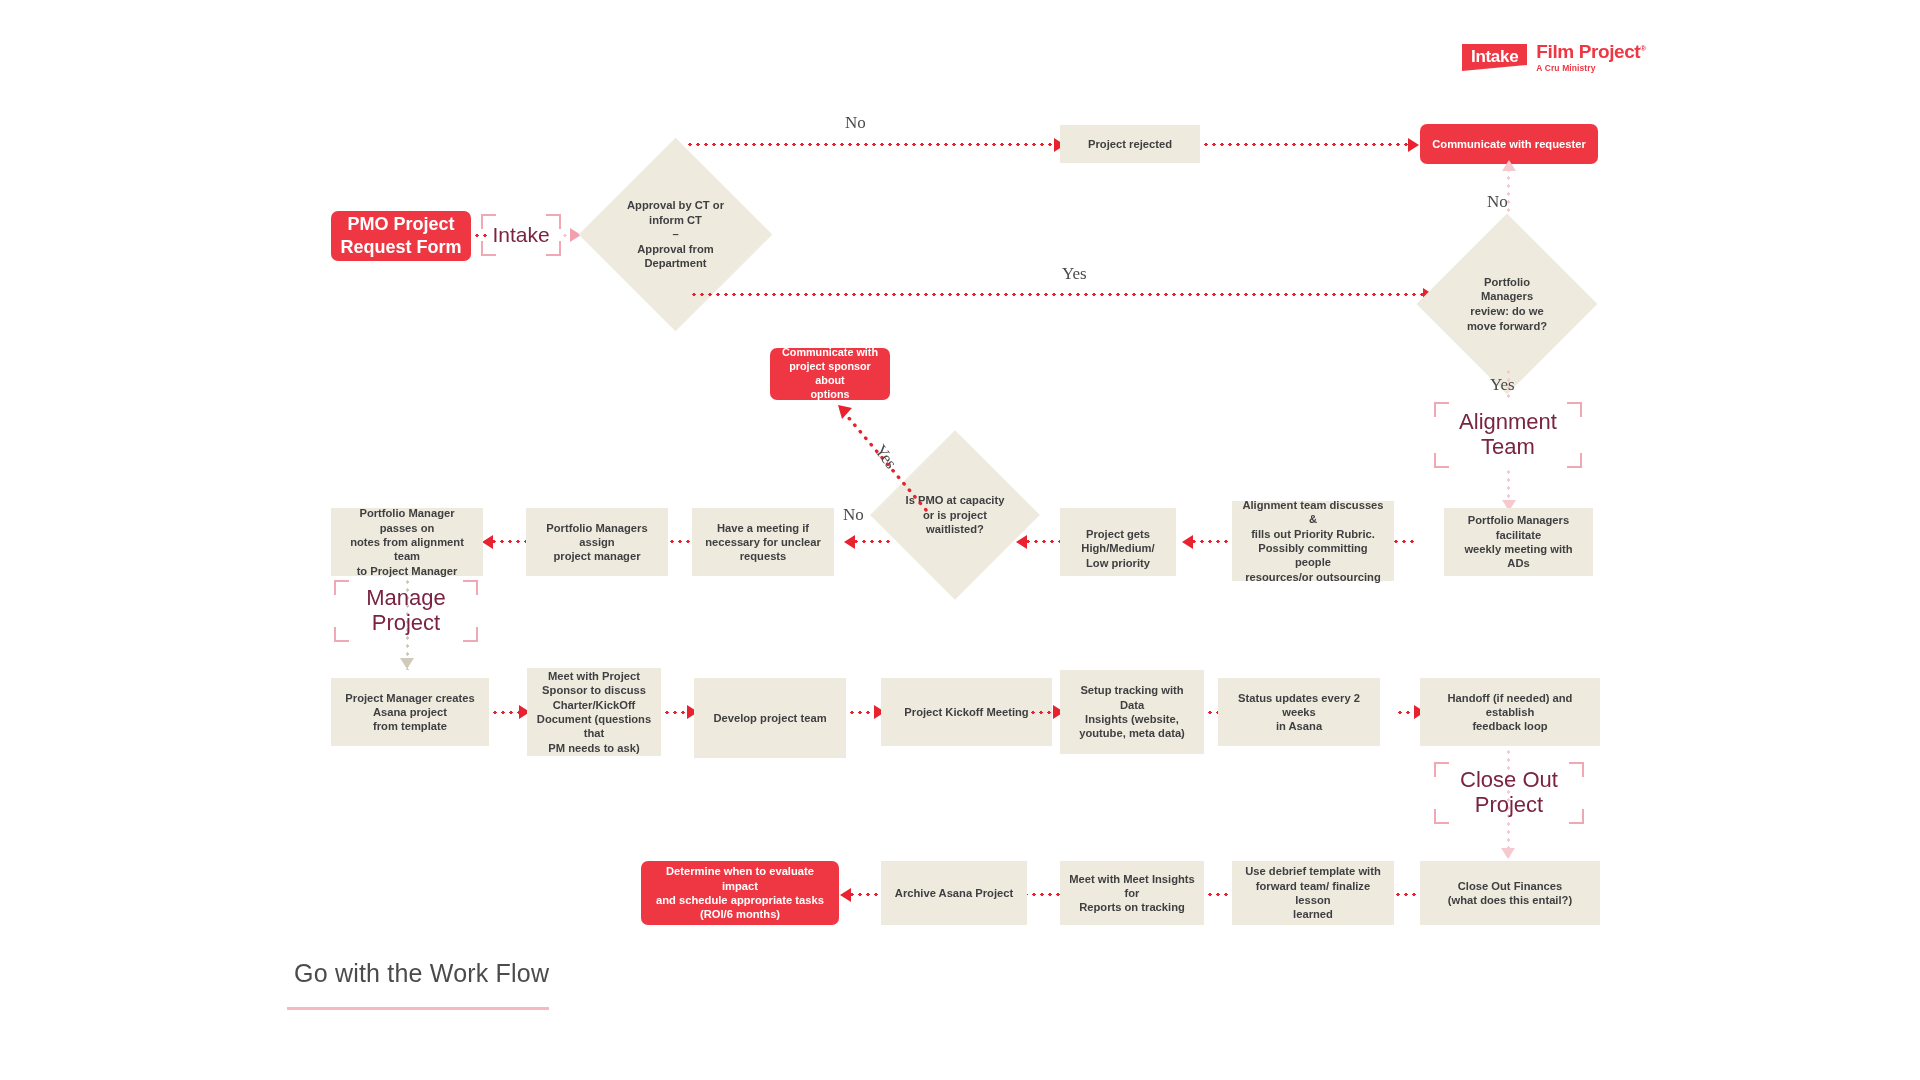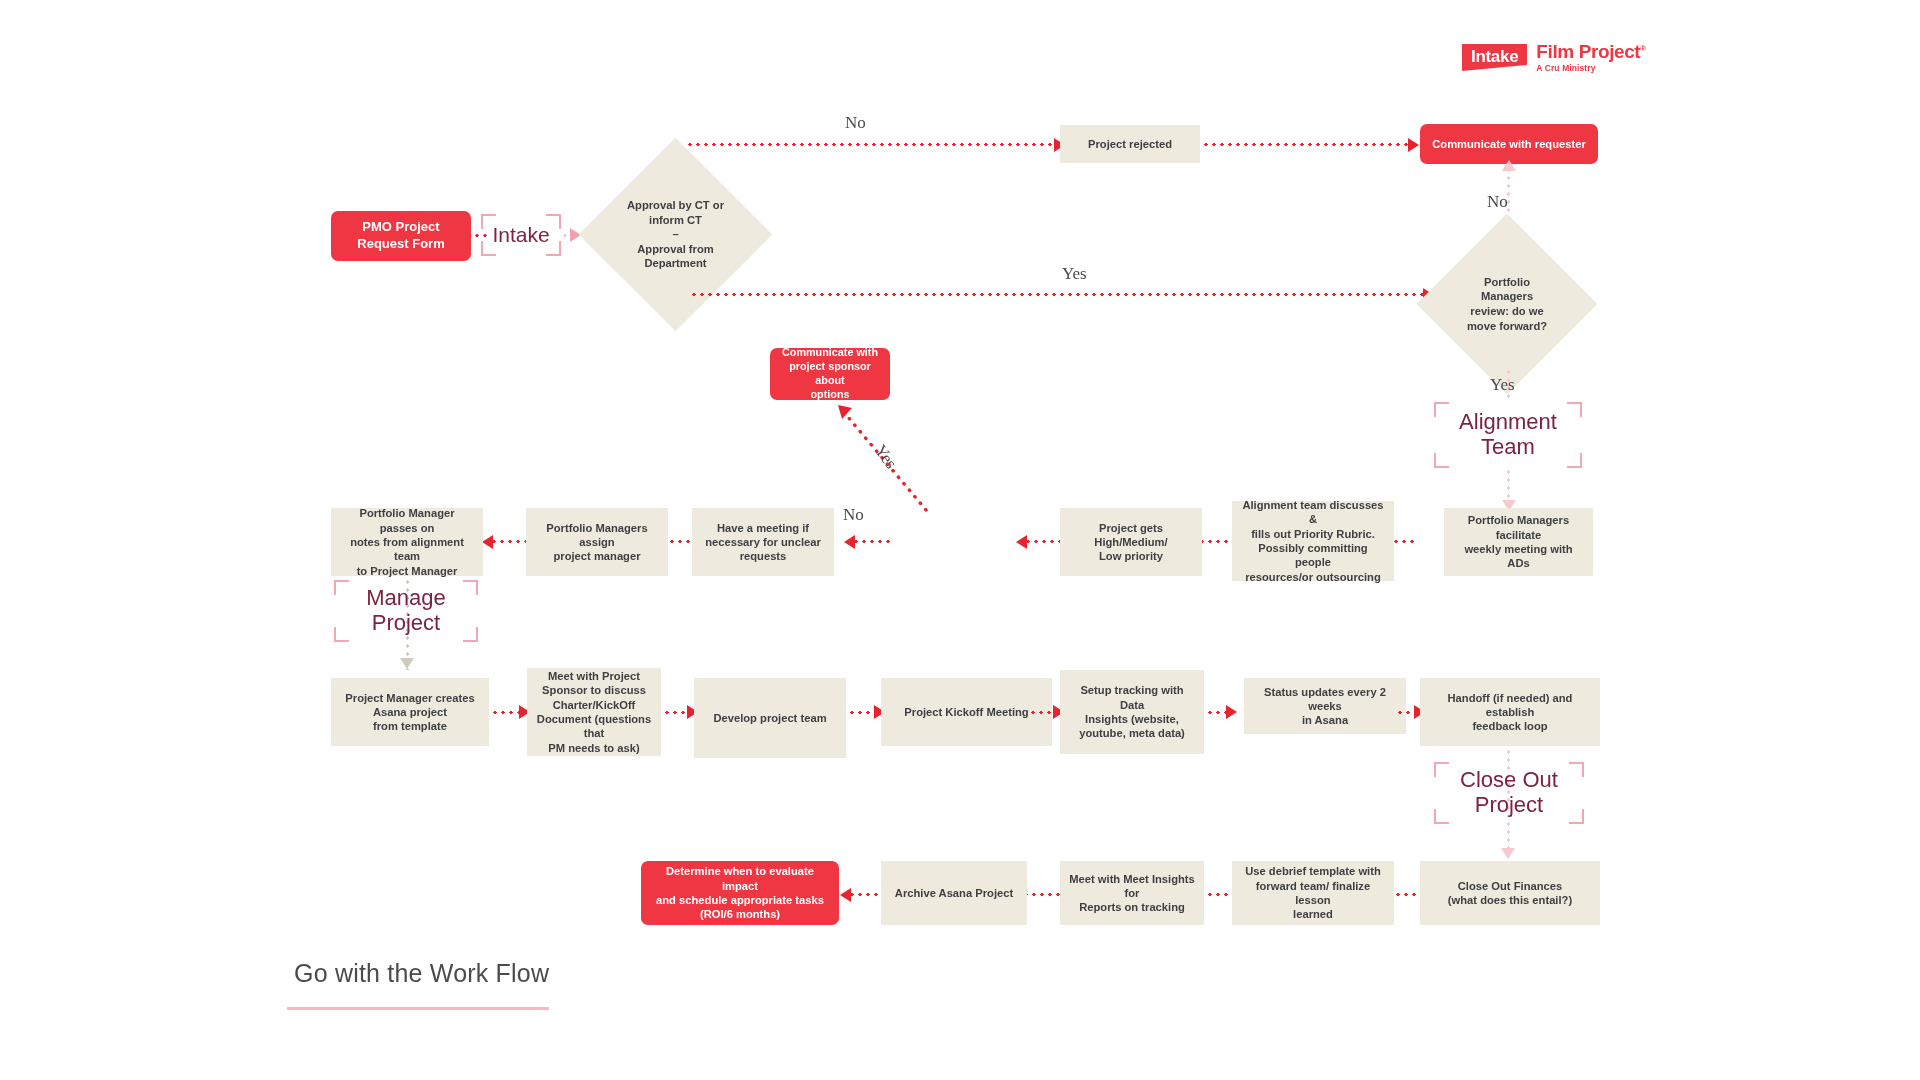--- a/index.html
+++ b/index.html
@@ -107,21 +107,21 @@
     <span style="white-space:pre-line">Project rejected</span>
   </div>
 
   <div class="abs dline-h" style="left:1202px;top:143px;width:210px;"></div>
   <div class="abs arw arw-r" style="left:1408px;top:138px;"></div>
 
   <div class="abs node red" style="left:1420px;top:124px;width:178px;height:40px;">
     <span style="white-space:pre-line">Communicate with requester</span>
   </div>
 
-  <div class="abs node red" style="left:331px;top:211px;width:140px;height:50px;font-size:13px;line-height:1.3;white-space:pre-line;">
+  <div class="abs node red" style="left:331px;top:211px;width:140px;height:50px;font-size:18px;line-height:1.3;white-space:pre-line;">
     <span style="white-space:pre-line">PMO Project
 Request Form</span>
   </div>
 
   <div class="abs dline-h" style="left:473px;top:234px;width:14px;"></div>
 
   <div class="abs stage" style="left:481px;top:214px;width:80px;height:42px;font-size:21px;">
     <span class="br tl"></span><span class="br tr"></span><span class="br bl"></span><span class="br brr"></span>
     <span>Intake</span>
   </div>
@@ -181,29 +181,37 @@
   <div class="abs node beige" style="left:1232px;top:501px;width:162px;height:80px;">
     <span style="white-space:pre-line">Alignment team discusses &amp;
 fills out Priority Rubric.
 Possibly committing people
 resources/or outsourcing</span>
   </div>
 
   <div class="abs dline-h" style="left:1190px;top:540px;width:42px;"></div>
   <div class="abs arw arw-l" style="left:1182px;top:535px;"></div>
 
-  <div class="abs node beige" style="left:1060px;top:508px;width:142px;height:68px;">
+  <div class="abs node beige" style="left:1060px;top:508px;width:116px;height:68px;align-items:flex-end;">
     <span style="white-space:pre-line">Project gets
 High/Medium/
 Low priority</span>
   </div>
 
   <div class="abs dline-h" style="left:1024px;top:540px;width:36px;"></div>
   <div class="abs arw arw-l" style="left:1016px;top:535px;"></div>
 
+  <div class="diamond" style="left:895px;top:455px;width:120px;height:120px;">
+    <div class="shape"></div>
+    <div class="dlabel">
+      <span style="white-space:pre-line">Is PMO at capacity
+or is project
+waitlisted?</span>
+    </div>
+  </div>
 
   <div class="abs" style="left:836px;top:405px;width:96px;height:110px;">
     <svg width="96" height="110" viewBox="0 0 96 110">
       <line x1="90" y1="105" x2="12" y2="12" stroke="#e8222f" stroke-width="3.4" stroke-linecap="round" stroke-dasharray="0.5 8"></line>
       <polygon points="2,0 16,3 6,14" fill="#e8222f"></polygon>
     </svg>
   </div>
   <div class="abs bl-label rot" style="left:873px;top:447px;">Yes</div>
 
   <div class="abs node red" style="left:770px;top:348px;width:120px;height:52px;font-size:10.8px;">
@@ -284,21 +292,21 @@
 
   <div class="abs node beige" style="left:1060px;top:670px;width:144px;height:84px;">
     <span style="white-space:pre-line">Setup tracking with Data
 Insights (website,
 youtube, meta data)</span>
   </div>
 
   <div class="abs dline-h" style="left:1206px;top:711px;width:24px;"></div>
   <div class="abs arw arw-r" style="left:1226px;top:705px;"></div>
 
-  <div class="abs node beige" style="left:1244px;top:678px;width:162px;height:56px;">
+  <div class="abs node beige" style="left:1218px;top:678px;width:162px;height:68px;">
     <span style="white-space:pre-line">Status updates every 2 weeks
 in Asana</span>
   </div>
 
   <div class="abs dline-h" style="left:1396px;top:711px;width:22px;"></div>
   <div class="abs arw arw-r" style="left:1414px;top:705px;"></div>
 
   <div class="abs node beige" style="left:1420px;top:678px;width:180px;height:68px;">
     <span style="white-space:pre-line">Handoff (if needed) and establish
 feedback loop</span>

